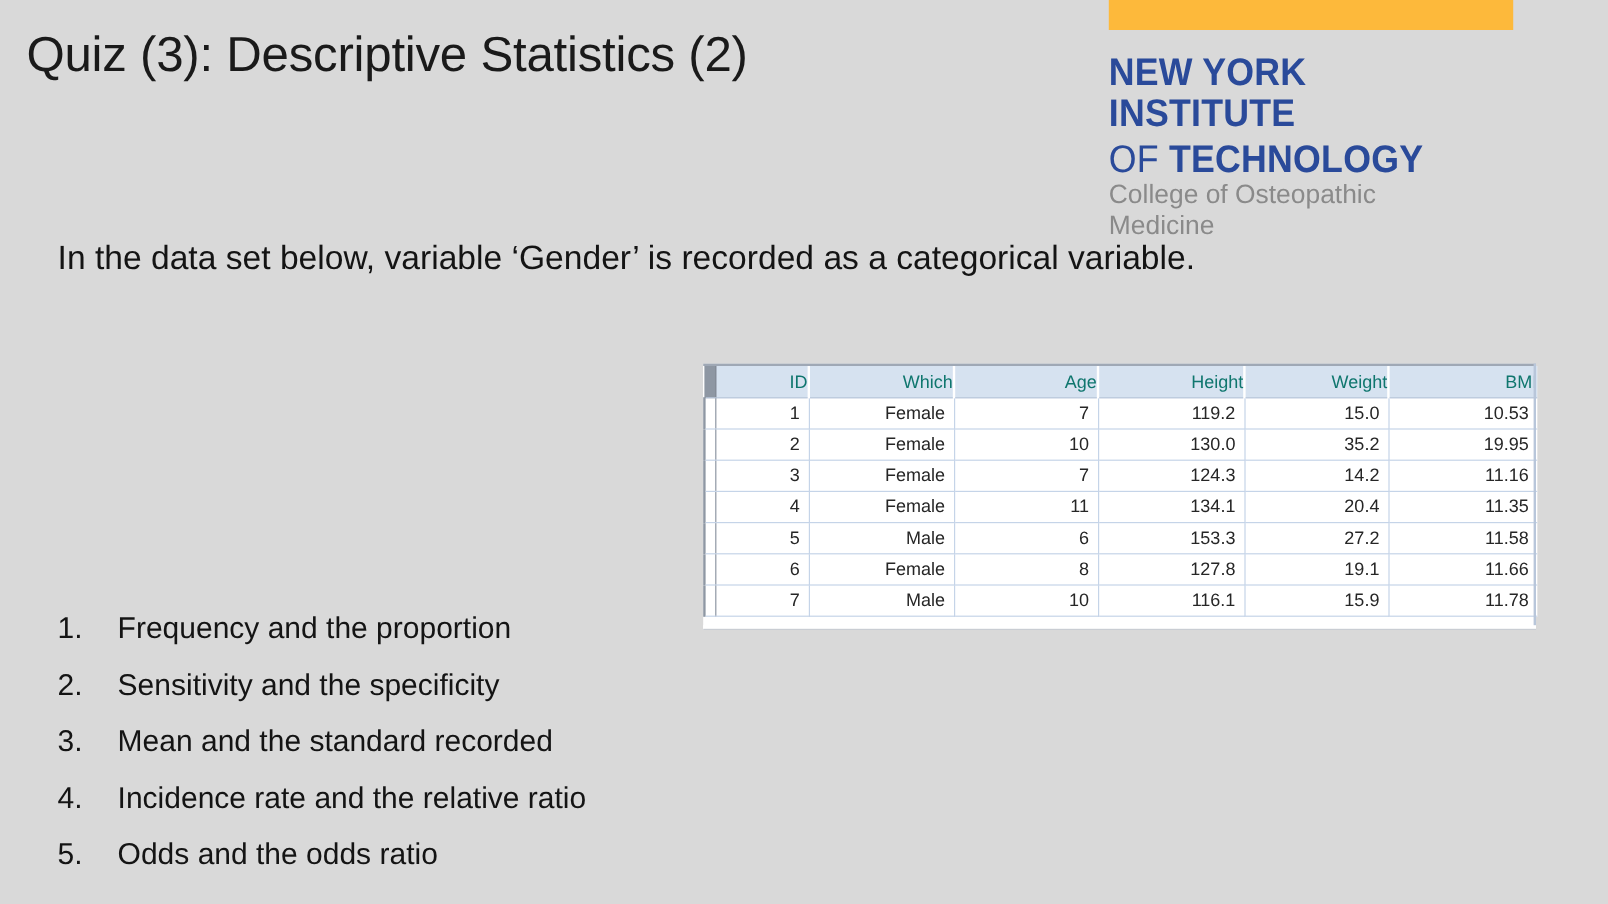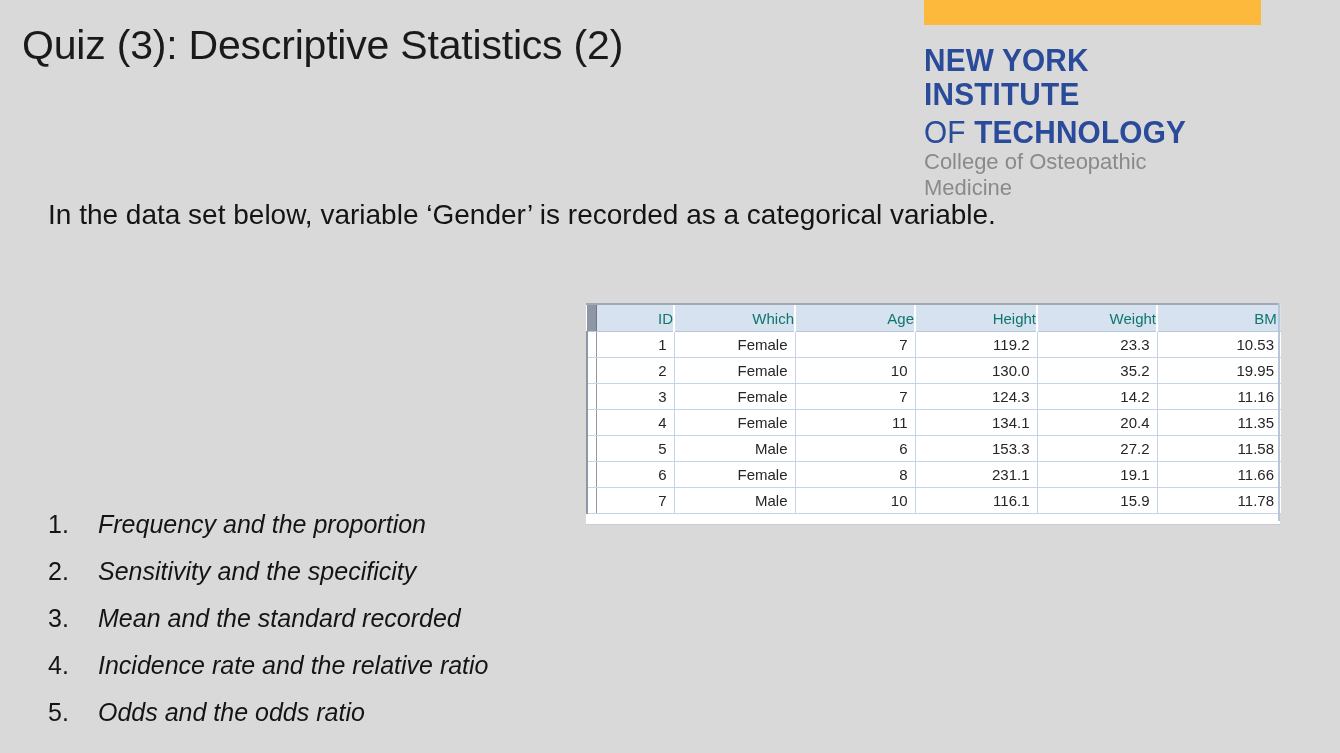--- a/index.html
+++ b/index.html
@@ -94,21 +94,21 @@
     color: #141414;
   }
   .option-row {
     display: flex;
     align-items: baseline;
   }
   .option-num {
     width: 50px;
     flex: 0 0 50px;
   }
-  .option-text { flex: 1 1 auto; font-style: italic; }
+  .option-text { flex: 1 1 auto; }
 
   
   #data-table-wrap {
     position: absolute;
     left: 586px;
     top: 303px;
     width: 694px;
     height: 222px;
     background: #ffffff;
     box-sizing: border-box;
@@ -248,21 +248,21 @@
           <th class="last-head">BMI</th>
         </tr>
       </thead>
       <tbody>
         <tr>
           <td class="gutter-cell"></td>
           <td>1</td>
           <td>Female</td>
           <td>7</td>
           <td>119.2</td>
-          <td>23.3</td>
+          <td>15.0</td>
           <td class="last-cell">10.53</td>
         </tr>
         <tr>
           <td class="gutter-cell"></td>
           <td>2</td>
           <td>Female</td>
           <td>10</td>
           <td>130.0</td>
           <td>35.2</td>
           <td class="last-cell">19.95</td>
@@ -292,21 +292,21 @@
           <td>6</td>
           <td>153.3</td>
           <td>27.2</td>
           <td class="last-cell">11.58</td>
         </tr>
         <tr>
           <td class="gutter-cell"></td>
           <td>6</td>
           <td>Female</td>
           <td>8</td>
-          <td>231.1</td>
+          <td>127.8</td>
           <td>19.1</td>
           <td class="last-cell">11.66</td>
         </tr>
         <tr>
           <td class="gutter-cell"></td>
           <td>7</td>
           <td>Male</td>
           <td>10</td>
           <td>116.1</td>
           <td>15.9</td>

